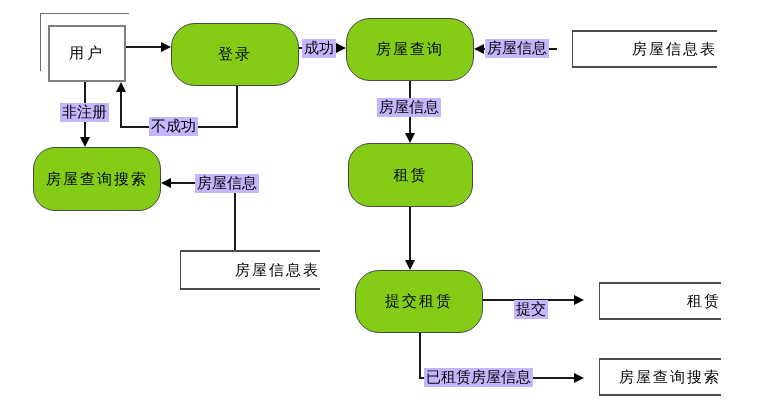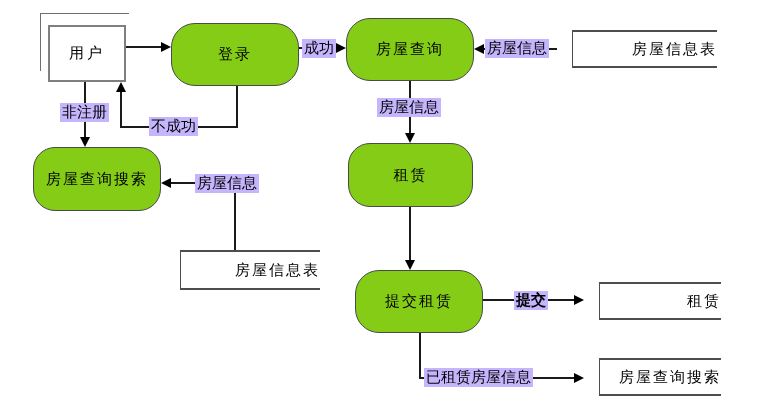--- a/index.html
+++ b/index.html
@@ -121,20 +121,20 @@
   <div class="arr up" style="left:116px;top:82px;"></div>
   <div class="elabel" style="left:149px;top:117px;">不成功</div>
 
   <div class="vline" style="left:234px;top:192px;height:58px;"></div>
   <div class="hline" style="left:166px;top:182px;width:32px;"></div>
   <div class="arr left" style="left:161px;top:178px;"></div>
   <div class="elabel" style="left:195px;top:174px;">房屋信息</div>
 
   <div class="hline" style="left:483px;top:299px;width:91px;"></div>
   <div class="arr right" style="left:574px;top:295px;"></div>
-  <div class="elabel" style="left:514px;top:291px;font-weight:bold;">提交</div>
+  <div class="elabel" style="left:514px;top:300px;">提交</div>
 
   <div class="vline" style="left:419px;top:333px;height:45px;"></div>
   <div class="hline" style="left:419px;top:377px;width:155px;"></div>
   <div class="arr right" style="left:574px;top:373px;"></div>
   <div class="elabel" style="left:424px;top:368px;">已租赁房屋信息</div>
 
 </div>
 
 </body></html>

